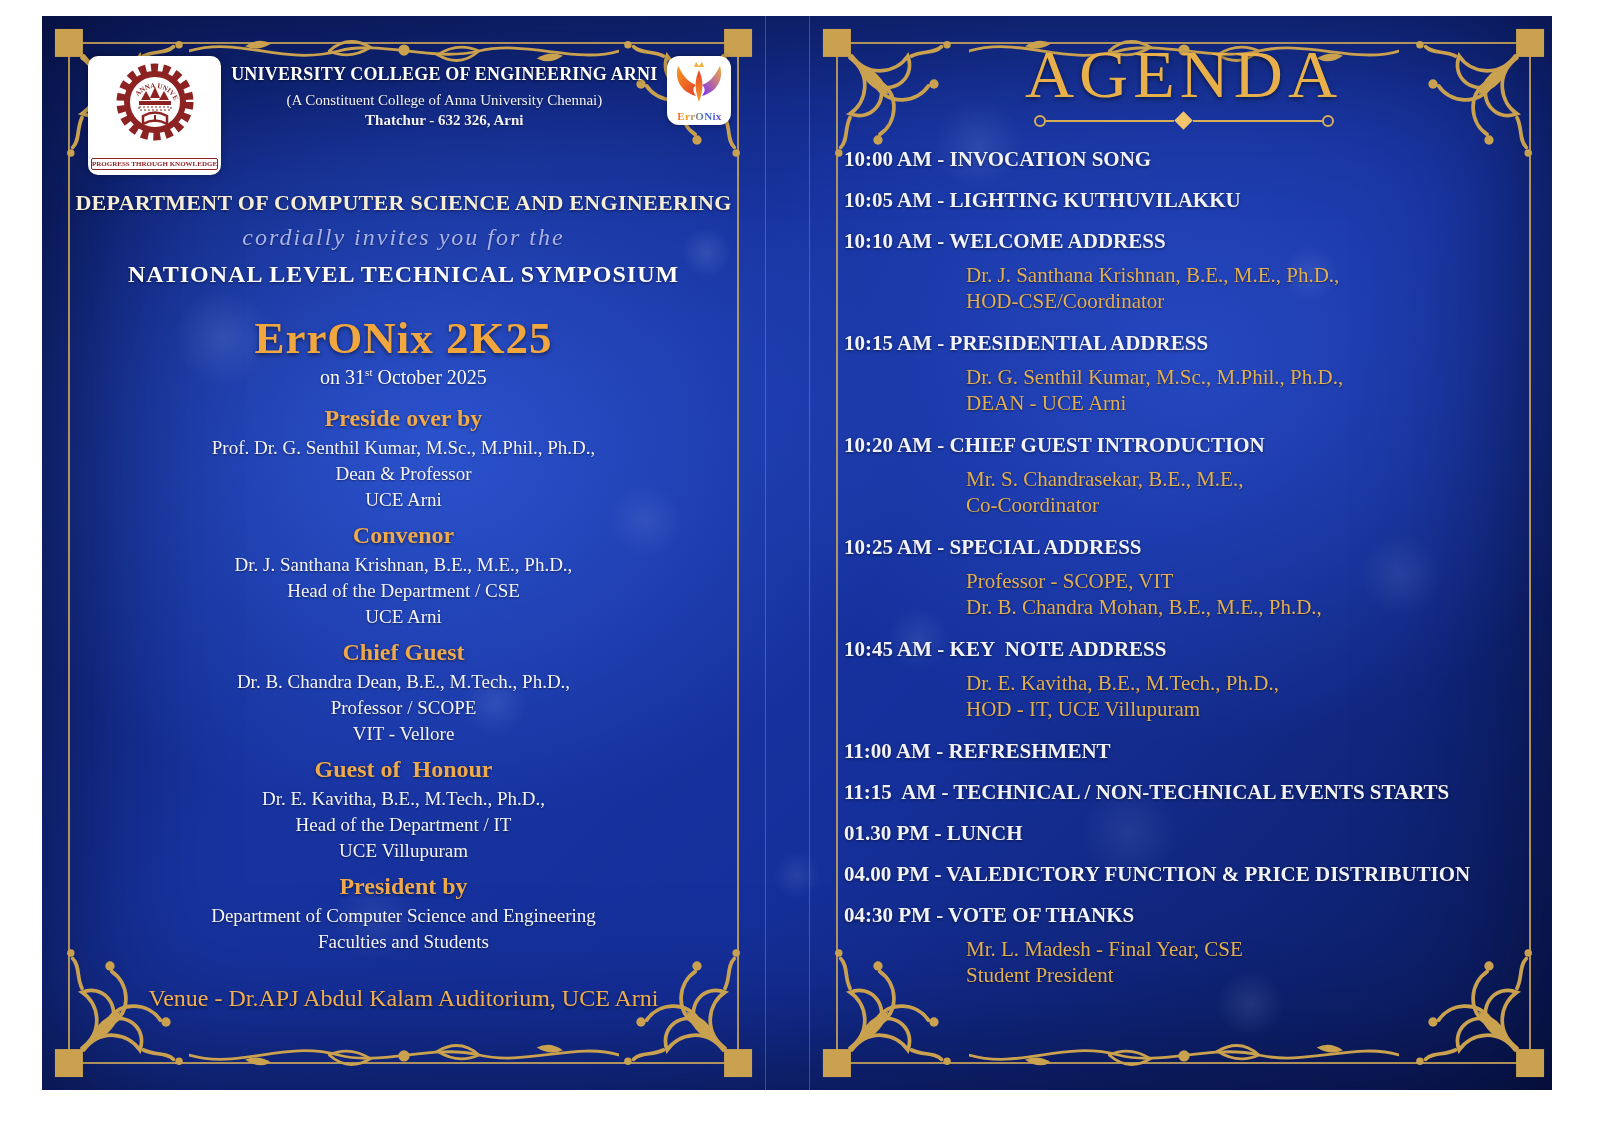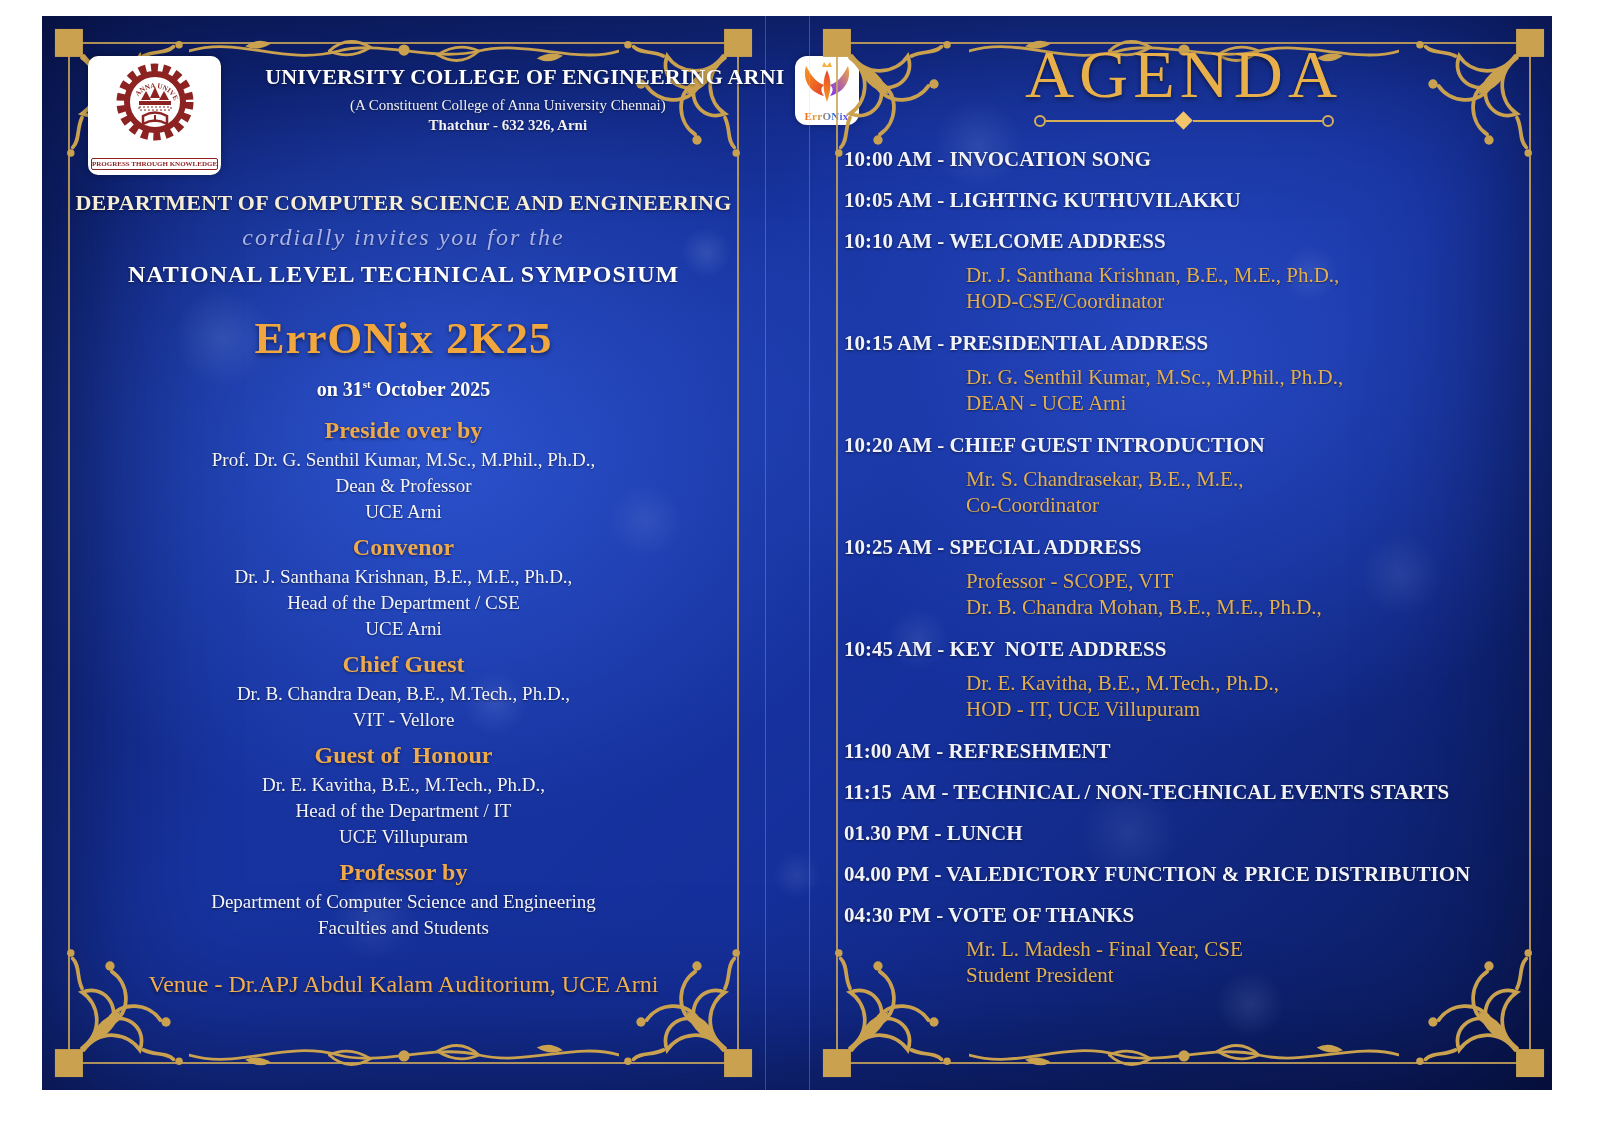--- a/index.html
+++ b/index.html
@@ -37,37 +37,37 @@
   .vine.top{top:-13px;}
   .vine.bottom{bottom:-13px;transform:translateX(-50%) scaleY(-1);}
   .content{position:relative;height:100%;text-align:center;color:#fff;}
   
   .header-row{display:flex;align-items:flex-start;justify-content:space-between;
     padding:40px 46px 0 46px;}
   .emblem{width:130px;background:#fff;border-radius:10px;padding:4px 3px 5px 3px;box-shadow:0 0 6px rgba(0,0,0,.35);}
   .emblem-banner{font-size:7px;font-weight:bold;color:#8c2222;border:1px solid #8c2222;
     border-radius:2px;padding:1px 0;margin-top:2px;white-space:nowrap;letter-spacing:0;}
   .header-text{flex:1;padding:8px 10px 0 10px;}
-  .college-name{font-size:22px;font-weight:bold;color:#ffffff;letter-spacing:.2px;
-    text-shadow:0 1px 3px rgba(0,0,0,.55);white-space:nowrap;margin-left:34px;}
+  .college-name{font-size:18px;font-weight:bold;color:#ffffff;letter-spacing:.2px;
+    text-shadow:0 1px 3px rgba(0,0,0,.55);white-space:nowrap;}
   .college-sub{font-size:15px;margin-top:7px;color:#f2f2f6;text-shadow:0 1px 2px rgba(0,0,0,.5);}
   .college-sub2{font-size:15px;font-weight:bold;margin-top:3px;color:#f2f2f6;text-shadow:0 1px 2px rgba(0,0,0,.5);}
   .erronix{width:66px;background:#fff;border-radius:12px;padding:4px 2px 3px 2px;box-shadow:0 0 6px rgba(0,0,0,.35);}
   .erronix-label{font-size:11px;font-weight:bold;letter-spacing:.3px;
     background:linear-gradient(90deg,#e8432c 0%,#f59a1f 30%,#2f6fd6 60%,#7b2ff7 100%);
     -webkit-background-clip:text;background-clip:text;color:transparent;}
   .dept{margin-top:15px;font-size:22px;font-weight:bold;color:#f5edd6;letter-spacing:.3px;
     text-shadow:0 1px 3px rgba(0,0,0,.55);white-space:nowrap;}
   .invite-script{margin-top:8px;font-size:24px;font-style:italic;color:#a9b3ea;
     letter-spacing:2px;text-shadow:0 1px 2px rgba(0,0,0,.4);}
   .symposium{margin-top:10px;font-size:24px;font-weight:bold;color:#ffffff;letter-spacing:1px;
     text-shadow:0 1px 3px rgba(0,0,0,.55);}
   .event-title{margin-top:24px;font-size:45px;font-weight:bold;color:#f2a73e;
     text-shadow:0 2px 4px rgba(0,0,0,.5);letter-spacing:1px;}
-  .event-date{font-size:20px;font-weight:bold;margin-top:14px;text-shadow:0 1px 2px rgba(0,0,0,.5);}
+  .event-date{font-size:20px;font-weight:normal;margin-top:2px;text-shadow:0 1px 2px rgba(0,0,0,.5);}
   .event-date sup{font-size:11px;}
   .sections{margin-top:16px;}
   .guest-section{margin-bottom:9px;}
   .section-heading{font-size:24px;font-weight:bold;color:#eda94c;white-space:pre-wrap;
     text-shadow:0 1px 3px rgba(0,0,0,.55);margin-bottom:3px;}
   .section-line{font-size:19px;line-height:26px;color:#f4f4f8;text-shadow:0 1px 2px rgba(0,0,0,.5);}
   .venue{margin-top:30px;font-size:24px;font-weight:normal;color:#f0ad50;
     text-shadow:0 2px 3px rgba(0,0,0,.55);}
   
   .agenda-title{margin-top:20px;font-size:68px;line-height:76px;color:#e7b04a;
@@ -209,30 +209,31 @@
           </div>
           <div class="guest-section">
             <div class="section-heading">Convenor</div>
             <div class="section-line">Dr. J. Santhana Krishnan, B.E., M.E., Ph.D.,</div>
             <div class="section-line">Head of the Department / CSE</div>
             <div class="section-line">UCE Arni</div>
           </div>
           <div class="guest-section">
             <div class="section-heading">Chief Guest</div>
             <div class="section-line">Dr. B. Chandra Dean, B.E., M.Tech., Ph.D.,</div>
+            <div class="section-line">Professor / SCOPE</div>
             <div class="section-line">VIT - Vellore</div>
           </div>
           <div class="guest-section">
             <div class="section-heading">Guest of  Honour</div>
             <div class="section-line">Dr. E. Kavitha, B.E., M.Tech., Ph.D.,</div>
             <div class="section-line">Head of the Department / IT</div>
             <div class="section-line">UCE Villupuram</div>
           </div>
           <div class="guest-section">
-            <div class="section-heading">Professor by</div>
+            <div class="section-heading">President by</div>
             <div class="section-line">Department of Computer Science and Engineering</div>
             <div class="section-line">Faculties and Students</div>
           </div>
         </div>
 
       <div class="venue">Venue - Dr.APJ Abdul Kalam Auditorium, UCE Arni</div>
     </div>
   </div>
 
   <div class="panel panel-right">

